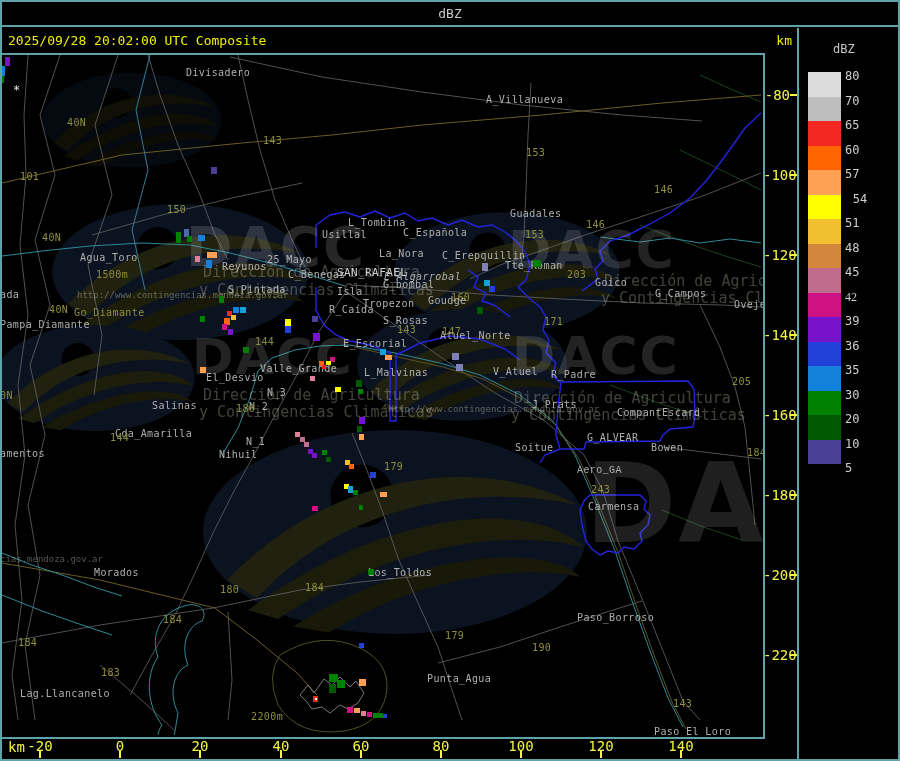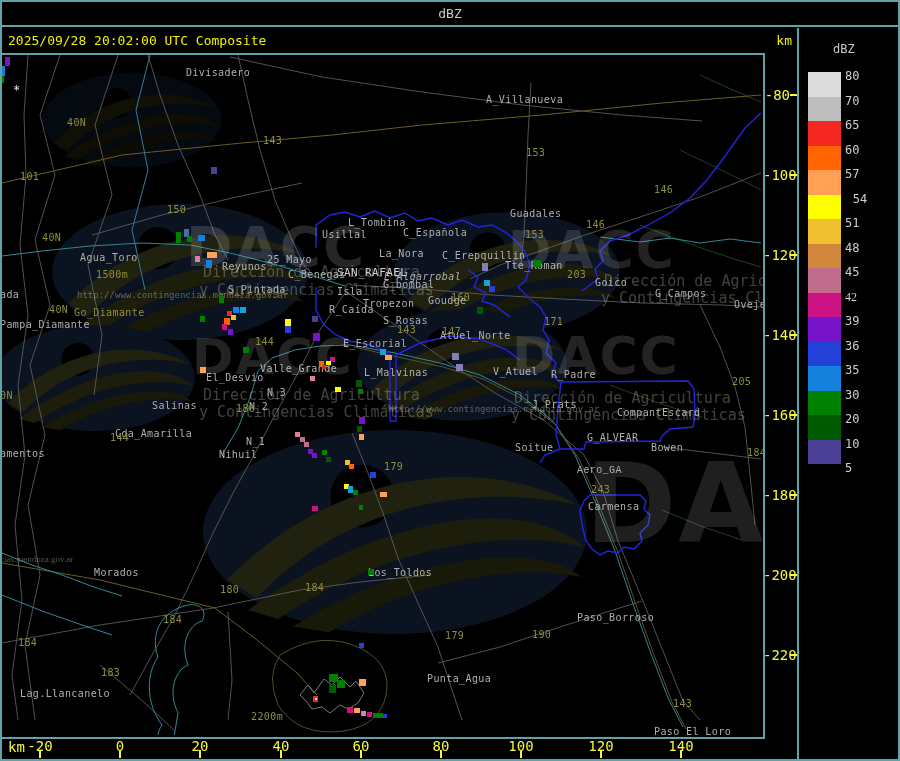--- a/index.html
+++ b/index.html
@@ -146,21 +146,21 @@
         <span class="wmt" style="left: 201px; top: 208px; font-size: 15px; opacity: 0.3;">Dirección de Agricultura</span>
         <span class="wmt" style="left: 197px; top: 226px; font-size: 15px; opacity: 0.3;">y Contingencias Climáticas</span>
         <span class="wmt" style="left: 602px; top: 217px; font-size: 15px; opacity: 0.3;">Dirección de Agricultura</span>
         <span class="wmt" style="left: 599px; top: 234px; font-size: 15px; opacity: 0.3;">y Contingencias Climáticas</span>
         <span class="wmt" style="left: 201px; top: 331px; font-size: 15px; opacity: 0.3;">Dirección de Agricultura</span>
         <span class="wmt" style="left: 197px; top: 348px; font-size: 15px; opacity: 0.3;">y Contingencias Climáticas</span>
         <span class="wmt" style="left: 512px; top: 334px; font-size: 15px; opacity: 0.3;">Dirección de Agricultura</span>
         <span class="wmt" style="left: 509px; top: 351px; font-size: 15px; opacity: 0.3;">y Contingencias Climáticas</span>
         <span class="wmt" style="left: 75px; top: 235px; font-size: 9px; opacity: 0.4;">http://www.contingencias.mendoza.gov.ar</span>
         <span class="wmt" style="left: 386px; top: 349px; font-size: 9px; opacity: 0.4;">http://www.contingencias.mendoza.gov.ar</span>
-        <span class="wmt" style="left: -2px; top: 499px; font-size: 9px; opacity: 0.38; font-family: Liberation Serif, serif;">cias.mendoza.gov.ar</span>
+        <span class="wmt" style="left: -2px; top: 499px; font-size: 9px; opacity: 0.38;">cias.mendoza.gov.ar</span>
       </div>
     <div id="label-layer">
         <span class="lbl l-m" style="left: 11px; top: 28px;">*</span>
         <span class="lbl l-p" style="left: 184px; top: 12px;">Divisadero</span>
         <span class="lbl l-p" style="left: 484px; top: 39px;">A_Villanueva</span>
         <span class="lbl l-r" style="left: 65px; top: 62px;">40N</span>
         <span class="lbl l-r" style="left: 261px; top: 80px;">143</span>
         <span class="lbl l-r" style="left: 524px; top: 92px;">153</span>
         <span class="lbl l-r" style="left: 18px; top: 116px;">101</span>
         <span class="lbl l-r" style="left: 652px; top: 129px;">146</span>
@@ -231,21 +231,21 @@
         <span class="lbl l-r" style="left: 589px; top: 429px;">243</span>
         <span class="lbl l-p" style="left: 586px; top: 446px;">Carmensa</span>
         <span class="lbl l-p" style="left: 92px; top: 512px;">Morados</span>
         <span class="lbl l-p" style="left: 366px; top: 512px;">Los_Toldos</span>
         <span class="lbl l-r" style="left: 303px; top: 527px;">184</span>
         <span class="lbl l-r" style="left: 218px; top: 529px;">180</span>
         <span class="lbl l-p" style="left: 575px; top: 557px;">Paso_Borroso</span>
         <span class="lbl l-r" style="left: 161px; top: 559px;">184</span>
         <span class="lbl l-r" style="left: 443px; top: 575px;">179</span>
         <span class="lbl l-r" style="left: 16px; top: 582px;">184</span>
-        <span class="lbl l-r" style="left: 530px; top: 574px;">190</span>
+        <span class="lbl l-r" style="left: 530px; top: 587px;">190</span>
         <span class="lbl l-r" style="left: 99px; top: 612px;">183</span>
         <span class="lbl l-p" style="left: 425px; top: 618px;">Punta_Agua</span>
         <span class="lbl l-p" style="left: 18px; top: 633px;">Lag.Llancanelo</span>
         <span class="lbl l-r" style="left: 671px; top: 643px;">143</span>
         <span class="lbl l-r" style="left: 249px; top: 656px;">2200m</span>
         <span class="lbl l-p" style="left: 652px; top: 671px;">Paso_El_Loro</span>
       </div>
     <div id="echo-layer">
         <div class="echo" style="left: 3px; top: 2px; width: 5px; height: 9px; background: rgb(119, 19, 200);"></div>
         <div class="echo" style="left: -2px; top: 11px; width: 5px; height: 10px; background: rgb(20, 130, 220);"></div>

